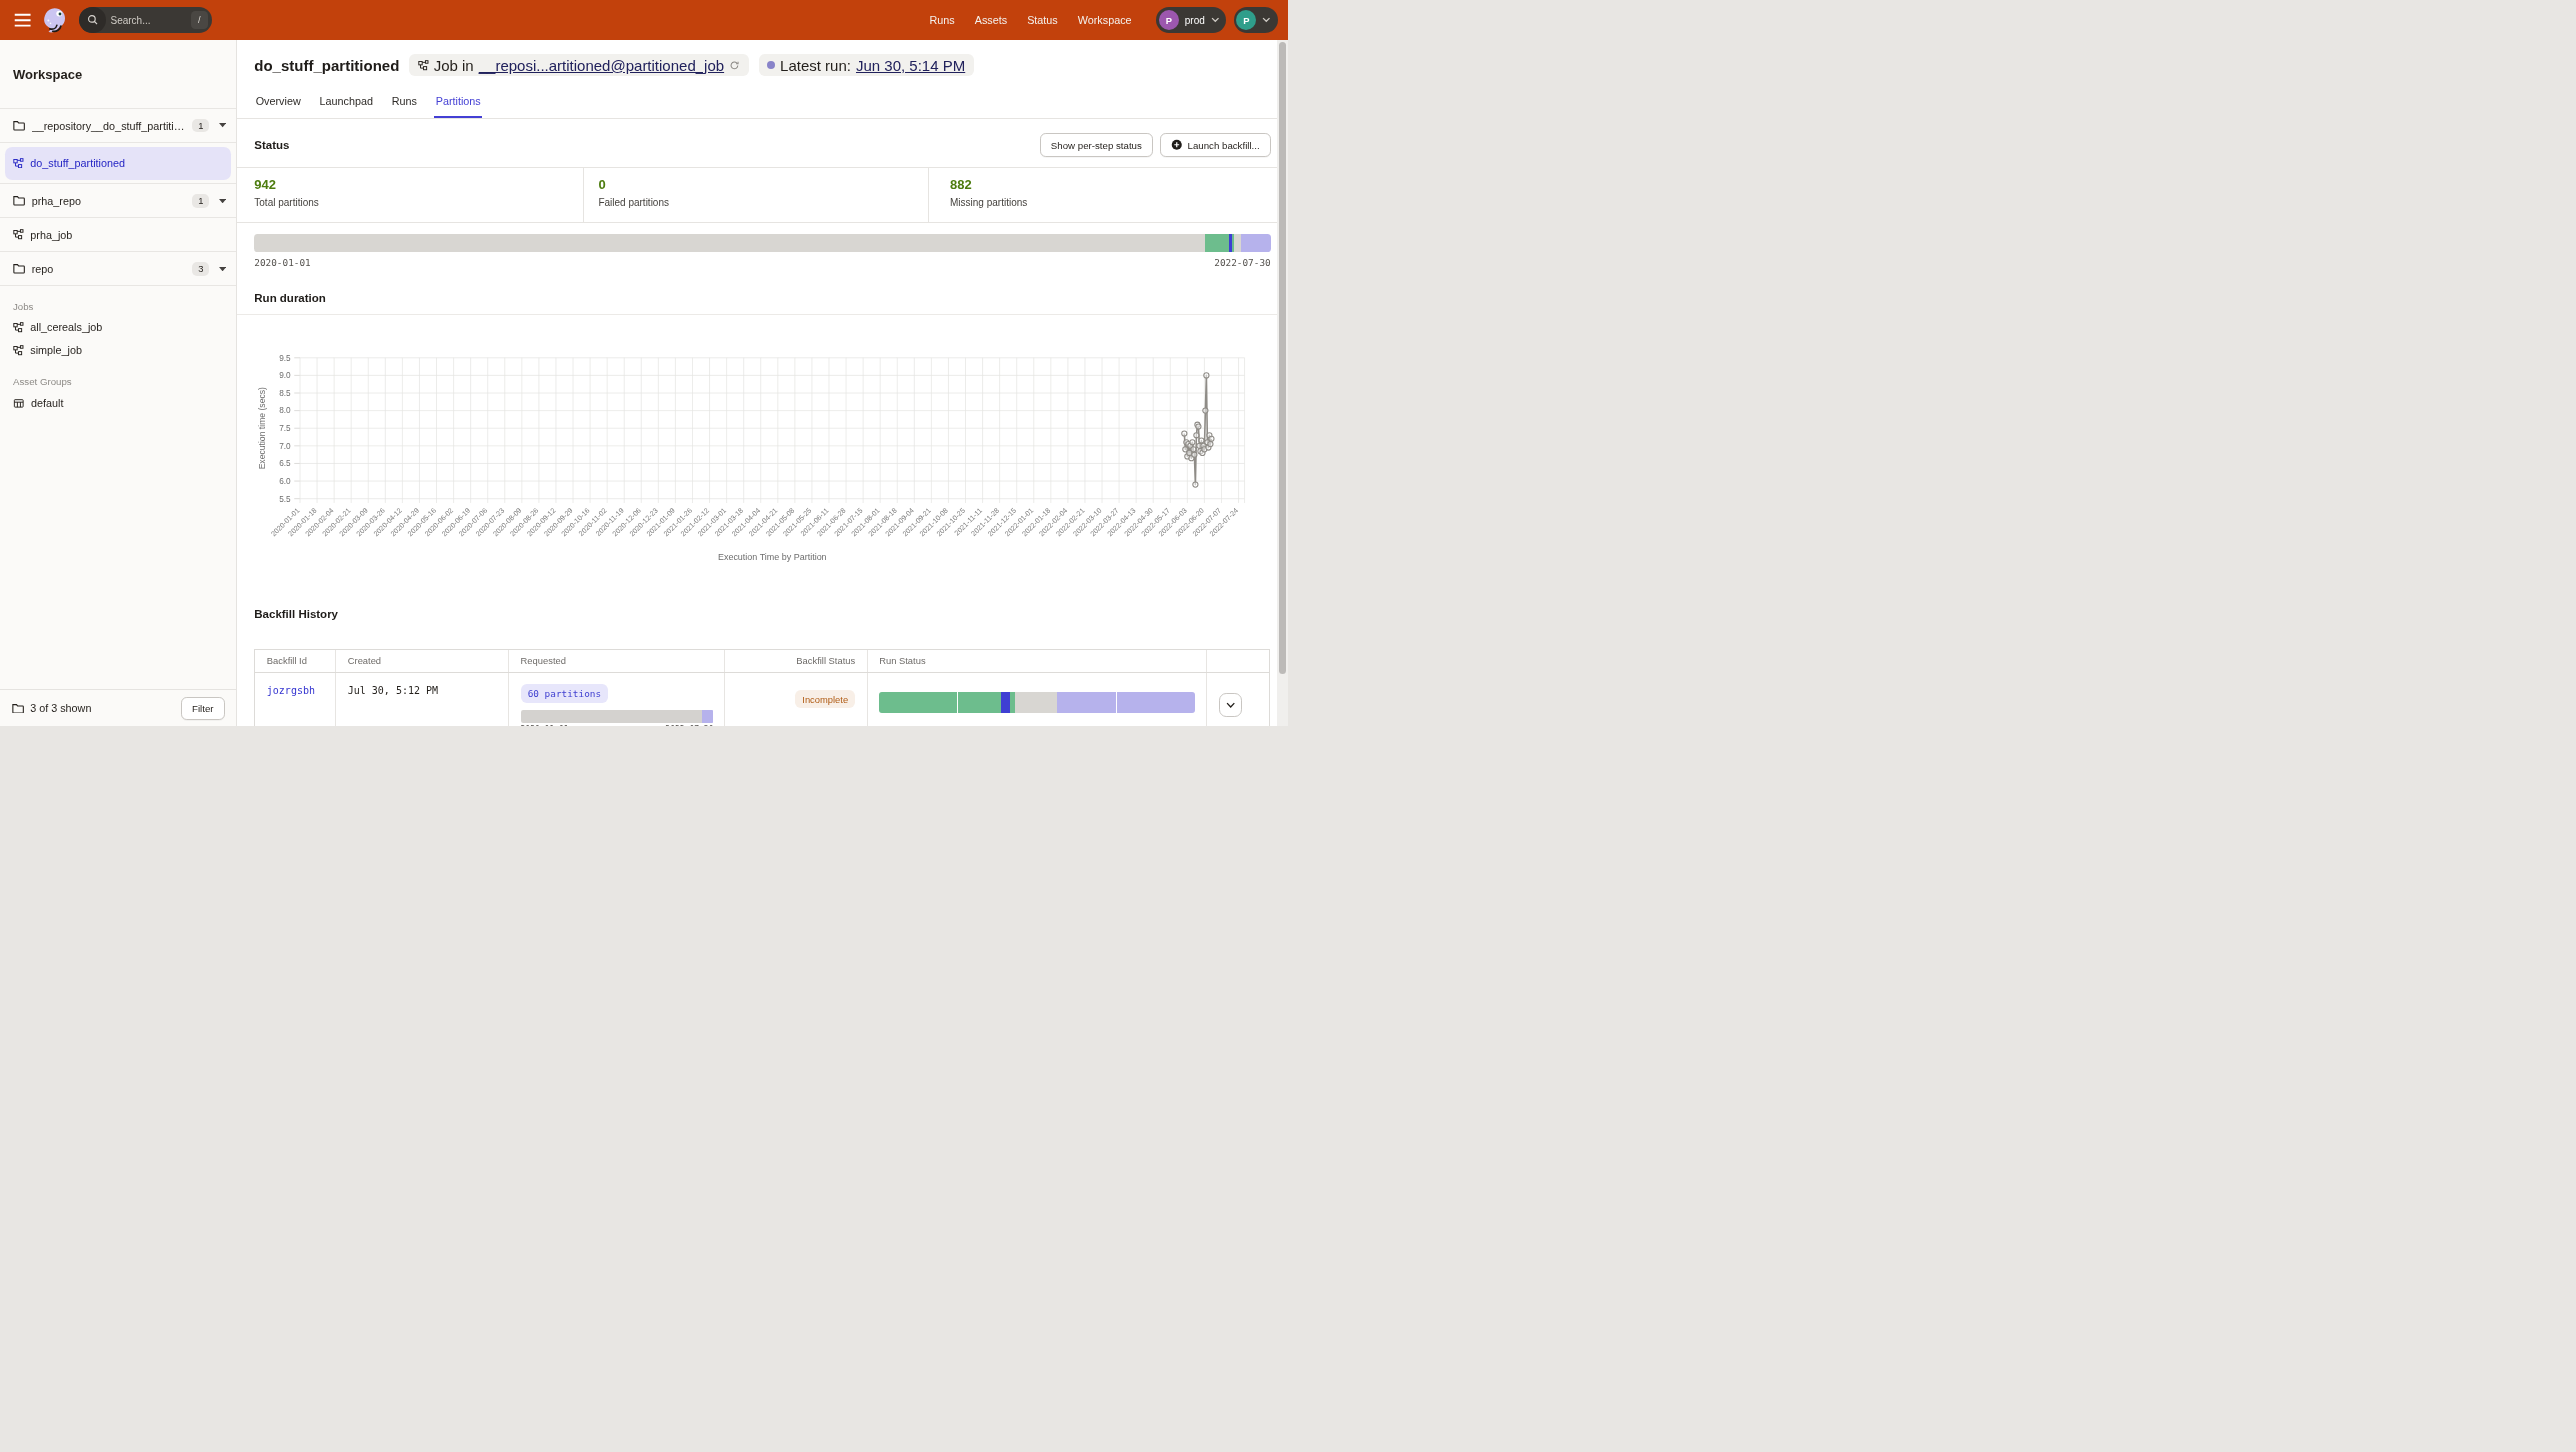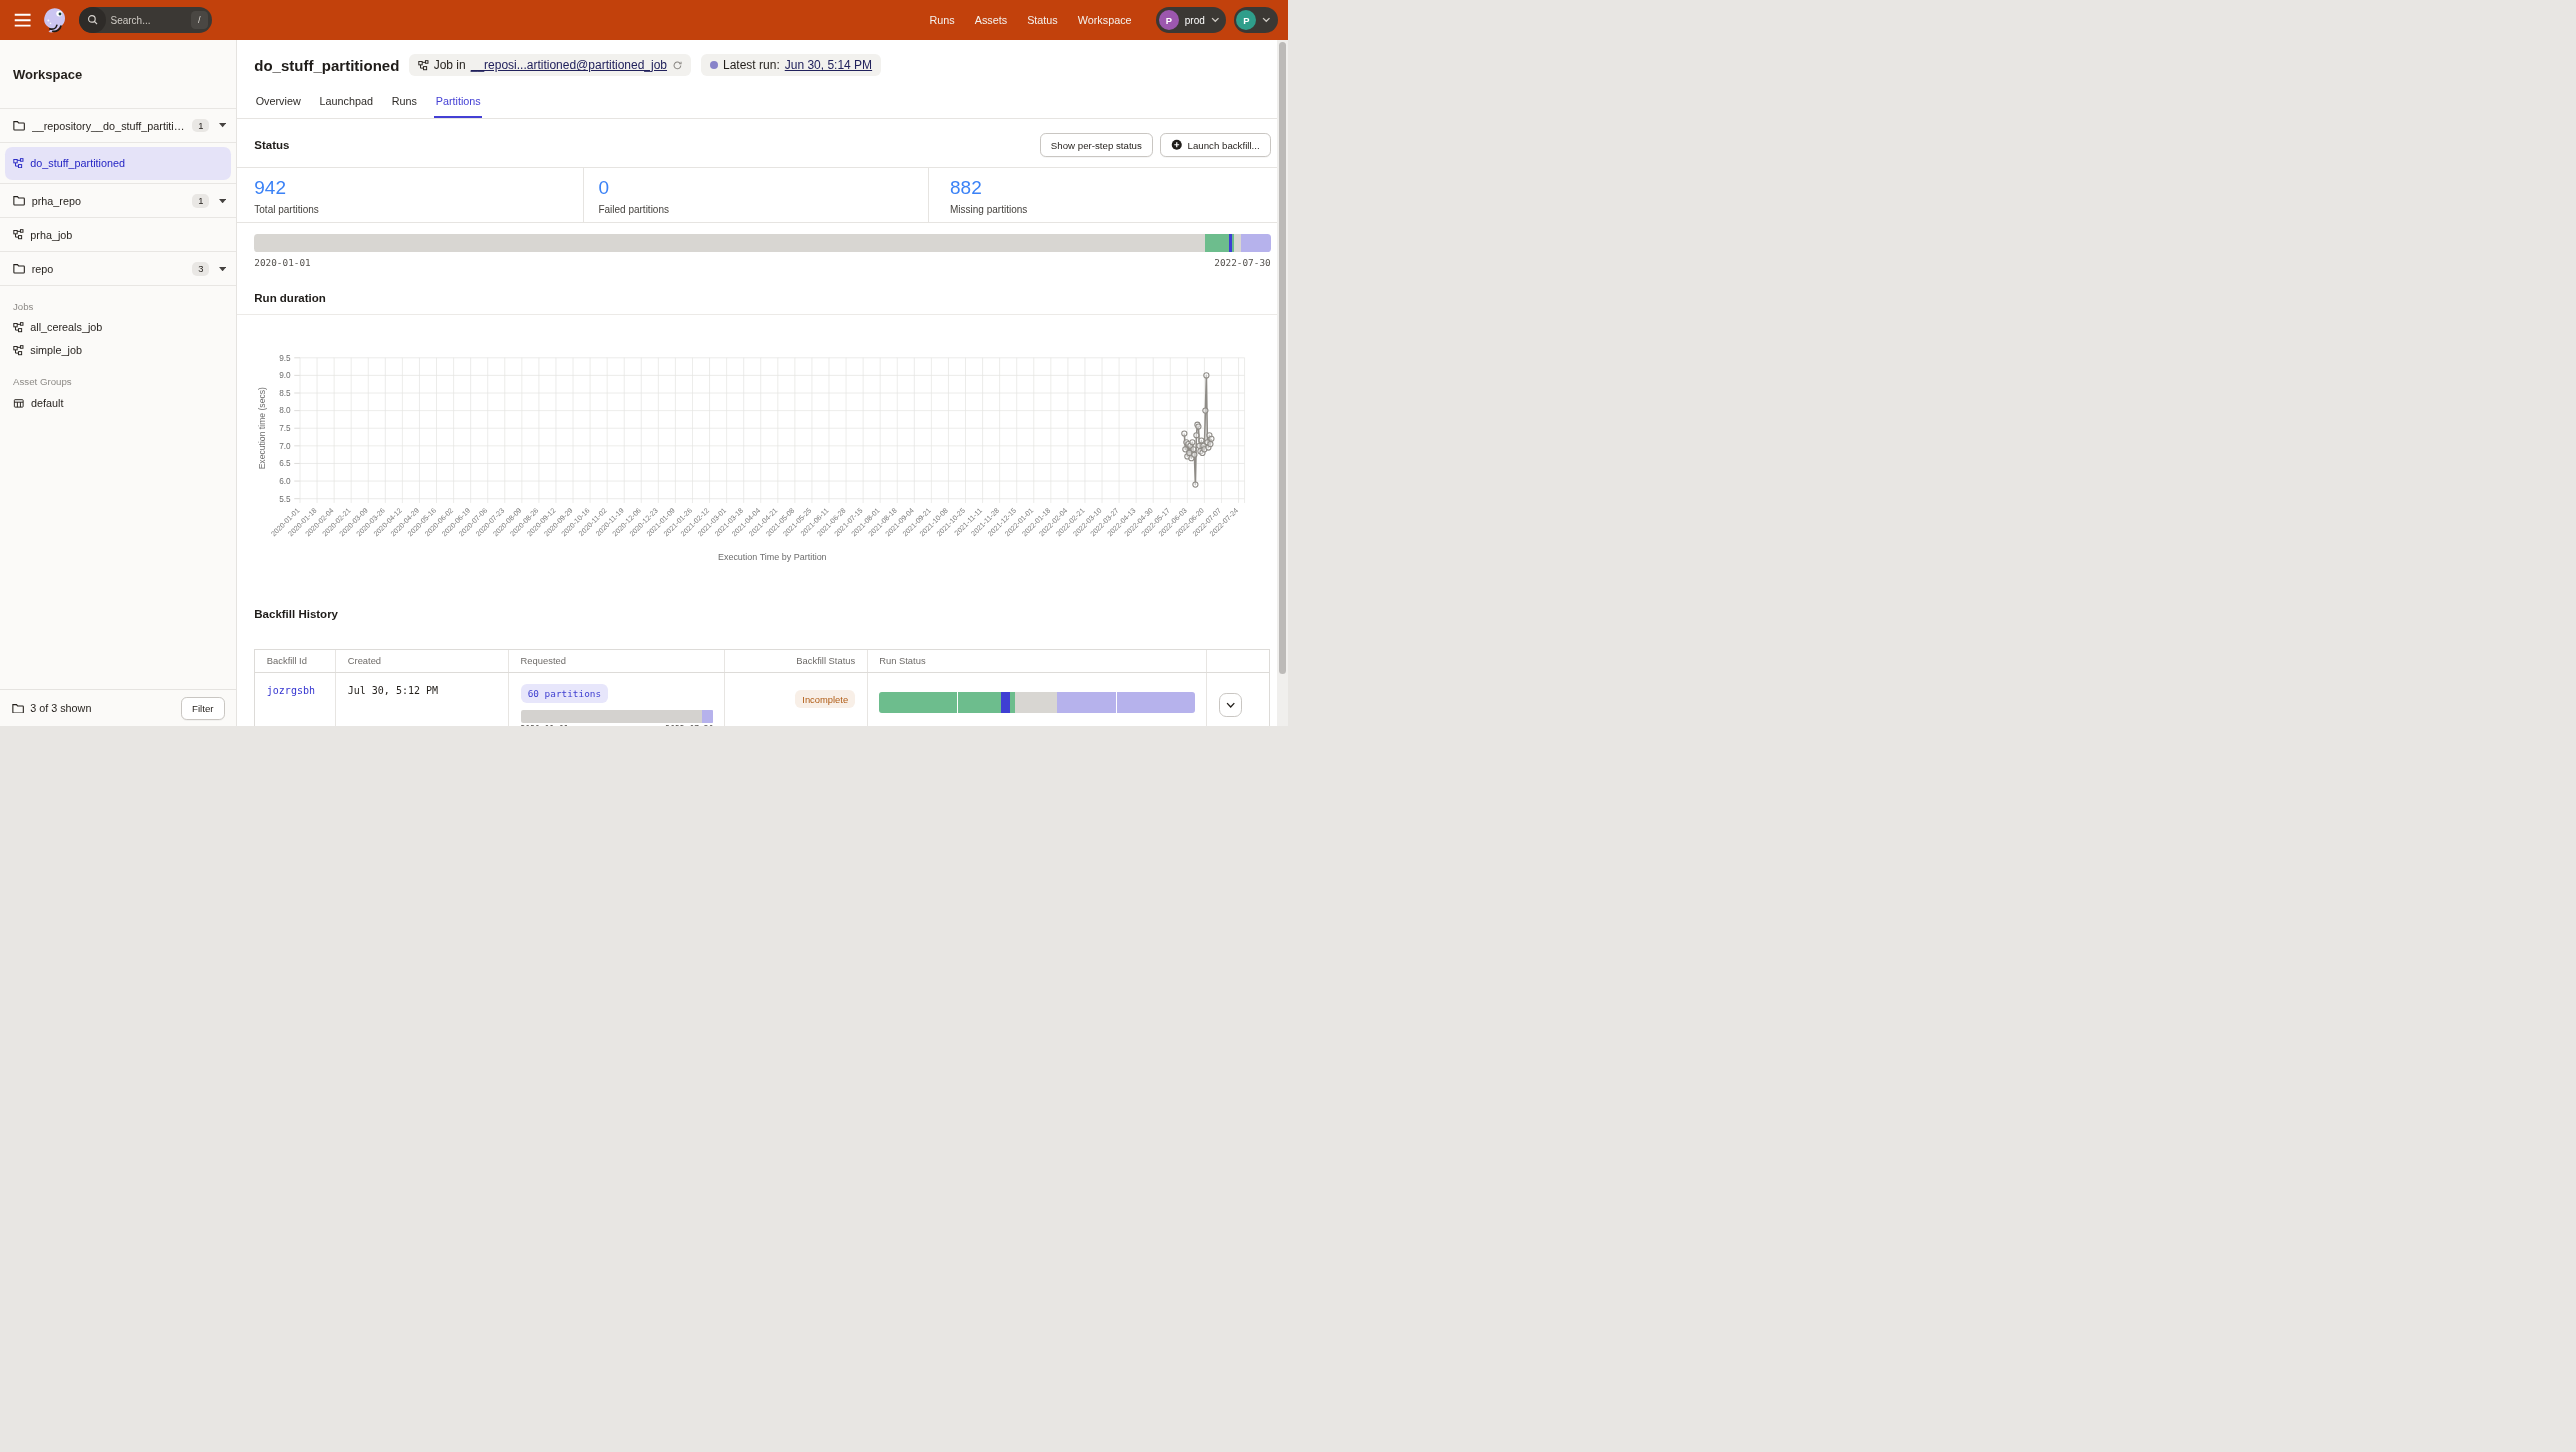--- a/index.html
+++ b/index.html
@@ -59,39 +59,39 @@
   .sb-footer .shown { font-size:10.8px; color:#231f1b; flex:1; }
   .btn { background:#fff; border:0.7px solid #c9c6c2; border-radius:5.8px; padding:5px 10px;
          font-size:9.7px; color:#231f1b; cursor:pointer; font-family:"Liberation Sans",sans-serif;
          box-shadow:0 0.7px 0.7px rgba(0,0,0,0.04); display:inline-flex; align-items:center; gap:5px; }
 
   
   .main { position:absolute; top:40px; left:237px; right:0; bottom:0; background:#fff; overflow:hidden; }
   .page-head { display:flex; align-items:center; gap:10px; padding:14.4px 17.3px 0 17.3px; }
   .page-title { font-size:15px; font-weight:700; color:#1f1c19; }
   .tag-pill { display:flex; align-items:center; gap:5px; height:21.6px; background:#f2f1ee;
-              border-radius:5.8px; padding:0 8.6px; font-size:12px; color:#231f1b; }
+              border-radius:5.8px; padding:0 8.6px; font-size:15px; color:#231f1b; }
   .tag-link { color:#21215c; text-decoration:underline; cursor:pointer; }
   .run-dot { width:8px; height:8px; border-radius:50%; background:#8883c9; }
 
   .tabs { display:flex; gap:16px; margin:18.7px 0 0 0; padding:0 17.3px; border-bottom:0.7px solid #e6e4e1; }
   .tab { font-size:10.8px; color:#2e2b28; padding:0 1.4px 9.4px 1.4px; cursor:pointer;
          border-bottom:2.2px solid transparent; font-weight:500; }
   .tab.active { color:#433fd4; border-bottom-color:#433fd4; }
 
   .status-row { display:flex; align-items:center; margin-top:14.4px; padding:0 17.3px; }
   .section-title { font-size:11.5px; font-weight:700; color:#1f1c19; flex:1; }
   .status-buttons { display:flex; gap:7.2px; }
 
   .stats-band { display:flex; margin-top:10px; border-top:0.7px solid #e6e4e1; border-bottom:0.7px solid #e6e4e1; height:56px; }
   .stat-cell { padding:9.4px 0 0 17.3px; }
   .stat-cell:nth-child(1){ width:346px; }
   .stat-cell:nth-child(2){ width:345px; border-left:0.7px solid #e6e4e1; padding-left:14.4px; }
   .stat-cell:nth-child(3){ flex:1; border-left:0.7px solid #e6e4e1; padding-left:21px; }
-  .stat-value { font-size:19px; font-weight:400; color:#3b82f6; }
+  .stat-value { font-size:13px; font-weight:700; color:#4d7c0f; }
   .stat-label { margin-top:5px; font-size:10px; color:#45423e; }
 
   .pbar { display:flex; height:17.3px; border-radius:3.6px; overflow:hidden; margin:11.5px 17.3px 0 17.3px; }
   .pbar-seg { height:100%; }
   .pbar-dates { display:flex; justify-content:space-between; margin:5px 17.3px 0 17.3px;
                 font-size:9.4px; color:#55524e; }
 
   .rd-title { margin-top:24.5px; padding:0 17.3px; }
   .rd-divider { margin-top:10px; border-top:0.7px solid #eceae7; }
   #chart { display:block; margin:8.6px 0 0 17.3px; }

